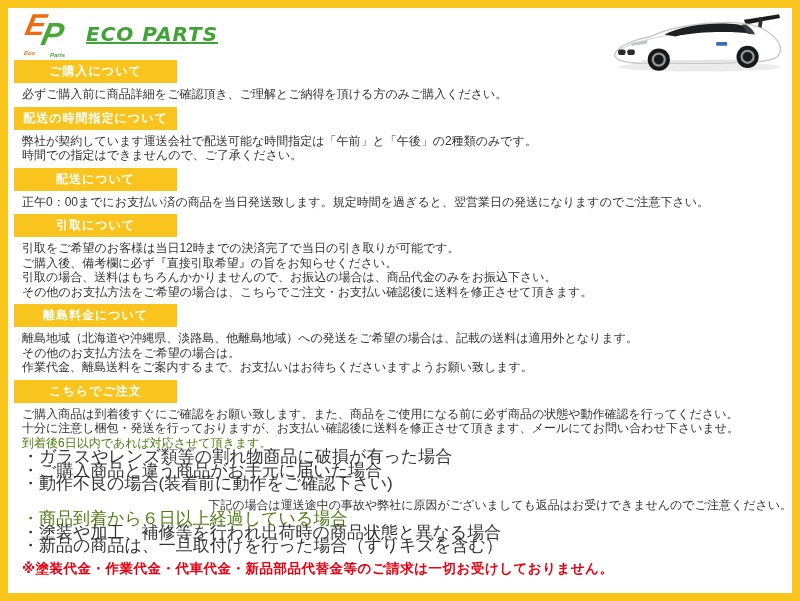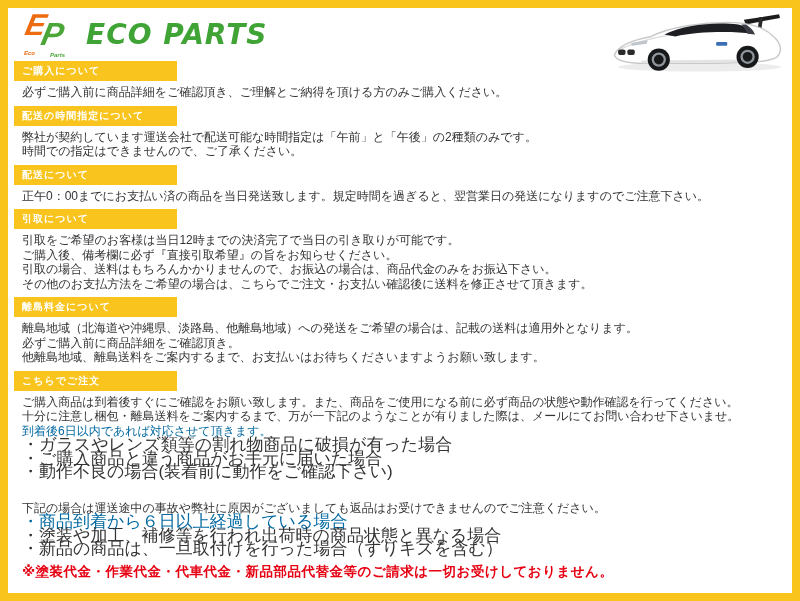--- a/index.html
+++ b/index.html
@@ -13,38 +13,39 @@
     position:relative;
   }
   .header { position:relative; height:52px; }
   .logo { position:absolute; left:16px; top:2px; display:flex; align-items:center; }
   .logo-mark { position:relative; width:54px; height:46px; font-style:italic; font-weight:bold; }
   .mark-e { position:absolute; left:2px; top:-2px; color:#ed6c10; font-size:30px; transform:skewX(-12deg); text-shadow:1px 1px 0 #fff; }
   .mark-p { position:absolute; left:18px; top:6px; color:#49a637; font-size:32px; transform:skewX(-12deg); }
   .mark-sub-eco { position:absolute; left:0; bottom:0; color:#ed6c10; font-size:6px; font-weight:bold; }
   .mark-sub-parts { position:absolute; left:26px; bottom:-2px; color:#49a637; font-size:6px; font-weight:bold; }
   .logo-text {
-    color:#3fa435; font-size:28px; font-weight:bold; font-style:italic;
+    color:#3fa435; font-size:20px; font-weight:bold; font-style:italic;
     letter-spacing:1px; margin-left:8px; margin-top:2px;
     font-family:"DejaVu Sans","Liberation Sans",sans-serif;
+    text-decoration:underline;
   }
   .car { position:absolute; right:0px; top:0px; width:185px; height:68px; }
   .sections { padding-left:0; }
   .section { margin-bottom:5px; }
   .badge {
-    display:inline-block; min-width:163px; 
+    display:inline-block; min-width:163px; text-align:center;
     background:#f8c41d; color:#ffffff; font-weight:bold;
-    font-size:10px; padding:3px 8px; margin:0 0 4px 6px;
+    font-size:12px; padding:3px 8px; margin:0 0 4px 6px;
     letter-spacing:1px;
   }
   .body { margin-left:14px; color:#333; font-size:12px; line-height:14.5px; }
   .line { }
-  .red { color:#0369a1; }
+  .red { color:#4d7c0f; }
   .bullet { font-size:17px; line-height:13.5px; }
-  .para { margin-top:22px; }
+  .para { margin-top:7px;text-align:right; }
   .note { color:#e60012; font-weight:bold; font-size:13.5px; margin-top:9px; letter-spacing:0.5px; }
 </style>
 </head>
 <body>
 
 <div class="page">
 
   <div class="header">
     <div class="logo">
       <div class="logo-mark">
@@ -116,30 +117,30 @@
         <p class="line">ご購入後、備考欄に必ず『直接引取希望』の旨をお知らせください。</p>
         <p class="line">引取の場合、送料はもちろんかかりませんので、お振込の場合は、商品代金のみをお振込下さい。</p>
         <p class="line">その他のお支払方法をご希望の場合は、こちらでご注文・お支払い確認後に送料を修正させて頂きます。</p>
       </div>
     </div>
 
     <div class="section">
       <div class="badge">離島料金について</div>
       <div class="body">
         <p class="line">離島地域（北海道や沖縄県、淡路島、他離島地域）への発送をご希望の場合は、記載の送料は適用外となります。</p>
-        <p class="line">必ずご購入前に商品詳細をご確認頂き。</p>
-        <p class="line">他離島地域、離島送料をご案内するまで、お支払いはお待ちくださいますようお願い致します。</p>
+        <p class="line">その他のお支払方法をご希望の場合は。</p>
+        <p class="line">作業代金、離島送料をご案内するまで、お支払いはお待ちくださいますようお願い致します。</p>
       </div>
     </div>
 
     <div class="section">
       <div class="badge">こちらでご注文</div>
       <div class="body">
         <p class="line">ご購入商品は到着後すぐにご確認をお願い致します。また、商品をご使用になる前に必ず商品の状態や動作確認を行ってください。</p>
-        <p class="line">十分に注意し梱包・離島送料をご案内するまで、万が一下記のようなことが有りました際は、メールにてお問い合わせ下さいませ。</p>
+        <p class="line">十分に注意し梱包・発送を行っておりますが、お支払い確認後に送料を修正させて頂きます、メールにてお問い合わせ下さいませ。</p>
         <p class="line red">到着後6日以内であれば対応させて頂きます。</p>
         <p class="bullet">・ガラスやレンズ類等の割れ物商品に破損が有った場合</p>
         <p class="bullet">・ご購入商品と違う商品がお手元に届いた場合</p>
         <p class="bullet">・動作不良の場合(装着前に動作をご確認下さい)</p>
         <p class="line para">下記の場合は運送途中の事故や弊社に原因がございましても返品はお受けできませんのでご注意ください。</p>
         <p class="bullet red">・商品到着から６日以上経過している場合</p>
         <p class="bullet">・塗装や加工、補修等を行われ出荷時の商品状態と異なる場合</p>
         <p class="bullet">・新品の商品は、一旦取付けを行った場合（すりキズを含む）</p>
         <p class="note">※塗装代金・作業代金・代車代金・新品部品代替金等のご請求は一切お受けしておりません。</p>
       </div>

